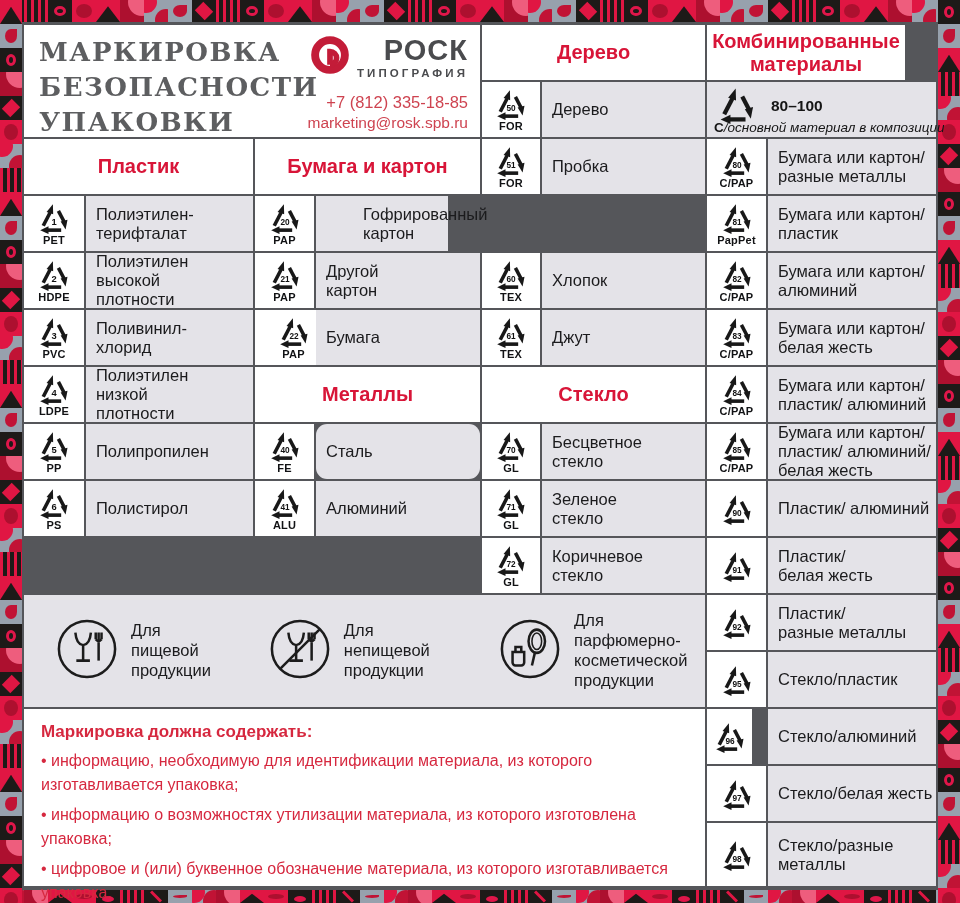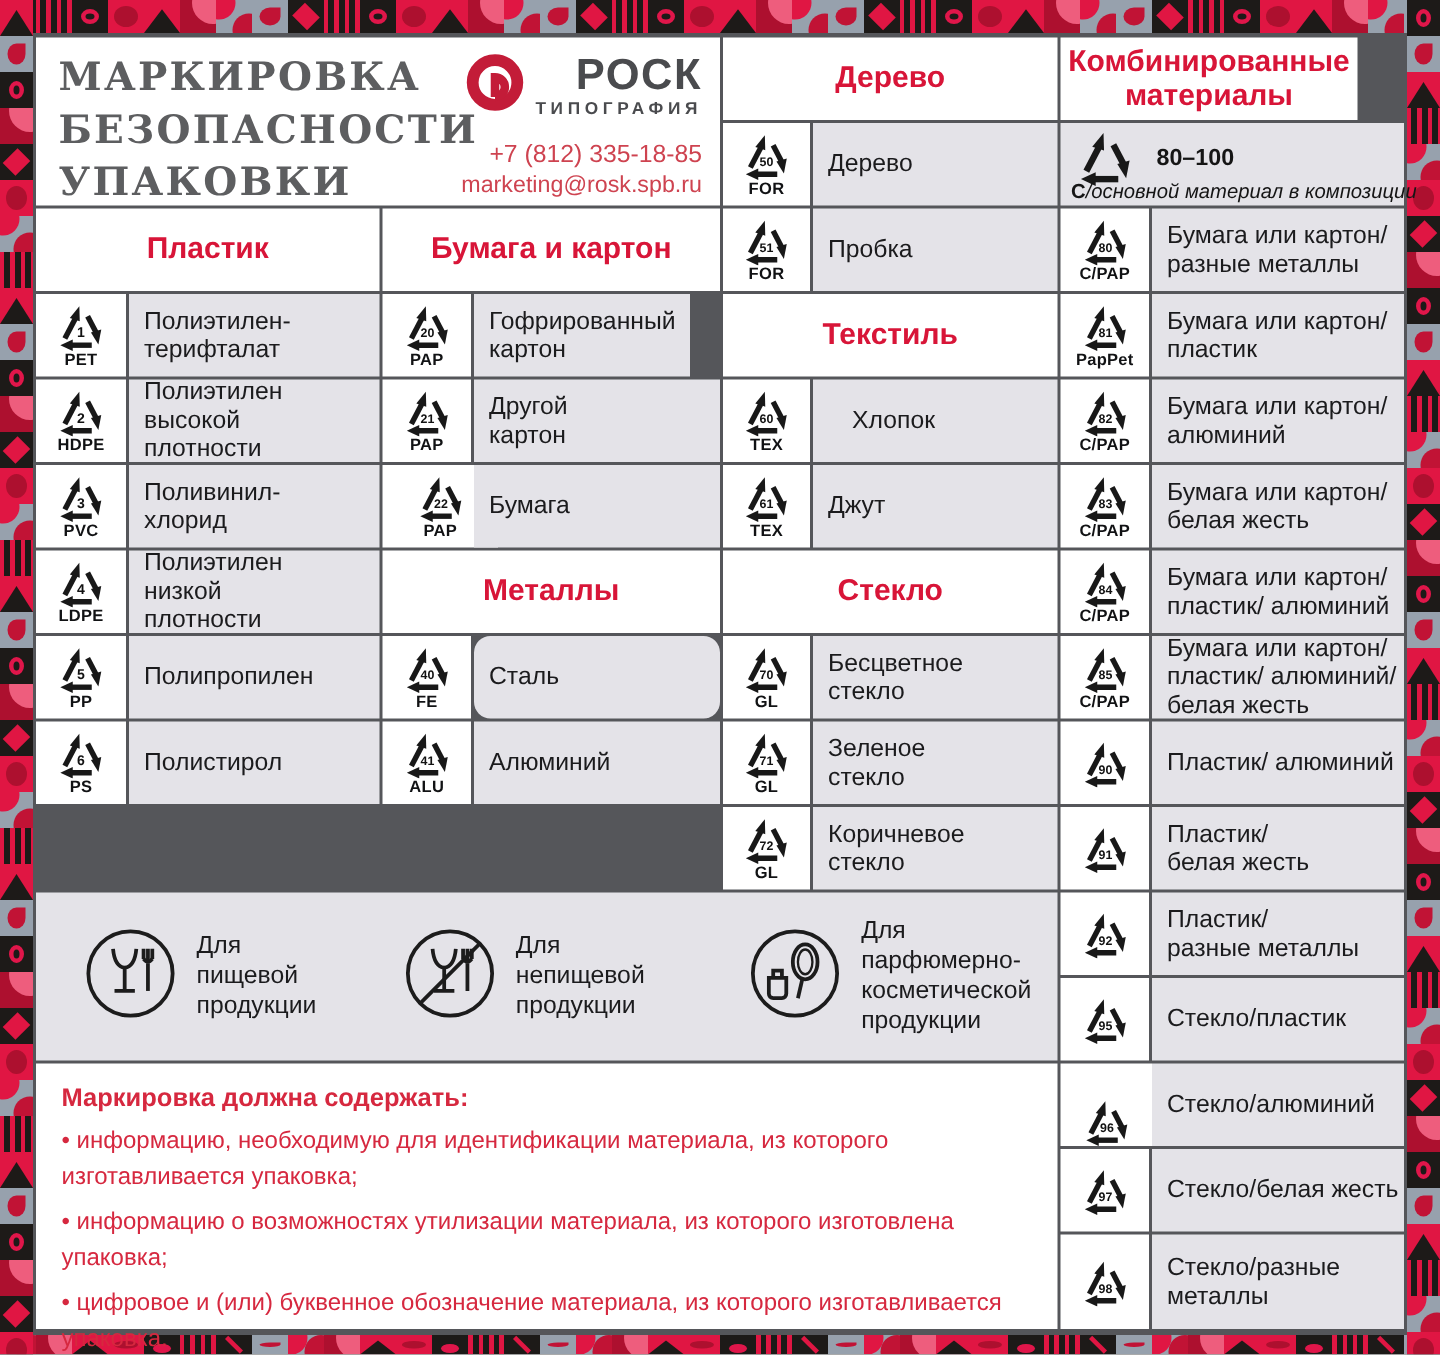--- a/index.html
+++ b/index.html
@@ -347,23 +347,20 @@
         </div>
         <div class="cell header-cell" style="left: 685px; width: 198px; top: 3px; height: 55px;">
           <span>Комбинированные материалы</span>
         </div>
         <div class="cell header-cell" style="left: 2px; width: 229px; top: 117px; height: 55px;">
           <span>Пластик</span>
         </div>
         <div class="cell header-cell" style="left: 233px; width: 225px; top: 117px; height: 55px;">
           <span>Бумага и картон</span>
         </div>
-        <div class="cell header-cell" style="left: 460px; width: 223px; top: 174px; height: 55px;">
-          <span>Текстиль</span>
-        </div>
         <div class="cell header-cell" style="left: 233px; width: 225px; top: 345px; height: 55px;">
           <span>Металлы</span>
         </div>
         <div class="cell header-cell" style="left: 460px; width: 223px; top: 345px; height: 55px;">
           <span>Стекло</span>
         </div>
         <div class="cell icon-cell" style="left: 2px; width: 60px; top: 174px; height: 55px;">
           <svg viewBox="0 0 64 58" width="36" height="32">
     <g stroke="#181818" stroke-width="6.5" fill="none">
       <path d="M45 51 H21"></path>
@@ -492,21 +489,21 @@
     </g>
     <g fill="#181818">
       <polygon points="22,44 22,58 7,51"></polygon>
       <polygon points="18.5,18 30.5,22 30,4"></polygon>
       <polygon points="44,35.5 56.5,32 53,50"></polygon>
     </g>
     <text x="32" y="41.5" text-anchor="middle" font-size="15" font-weight="bold" font-family="Liberation Sans, sans-serif" fill="#121212">20</text>
   </svg>
           <div class="code">PAP</div>
         </div>
-        <div class="cell text-cell gray" style="left: 294px; width: 144px; top: 174px; height: 55px;">
+        <div class="cell text-cell gray" style="left: 294px; width: 132px; top: 174px; height: 55px; padding-left: 37px;">
           <div class="label">Гофрированный
 картон</div>
         </div>
         <div class="cell icon-cell" style="left: 233px; width: 59px; top: 231px; height: 55px;">
           <svg viewBox="0 0 64 58" width="36" height="32">
     <g stroke="#181818" stroke-width="6.5" fill="none">
       <path d="M45 51 H21"></path>
               <path d="M12.5 43 L25 19"></path>
               <path d="M40 16 L51.5 38"></path>
     </g>
@@ -627,21 +624,21 @@
     </g>
     <g fill="#181818">
       <polygon points="22,44 22,58 7,51"></polygon>
       <polygon points="18.5,18 30.5,22 30,4"></polygon>
       <polygon points="44,35.5 56.5,32 53,50"></polygon>
     </g>
     <text x="32" y="41.5" text-anchor="middle" font-size="15" font-weight="bold" font-family="Liberation Sans, sans-serif" fill="#121212">60</text>
   </svg>
           <div class="code">TEX</div>
         </div>
-        <div class="cell text-cell gray" style="left: 520px; width: 163px; top: 231px; height: 55px; padding-left: 16px;">
+        <div class="cell text-cell gray" style="left: 520px; width: 163px; top: 231px; height: 55px;">
           <div class="label">Хлопок</div>
         </div>
         <div class="cell icon-cell" style="left: 460px; width: 58px; top: 288px; height: 55px;">
           <svg viewBox="0 0 64 58" width="36" height="32">
     <g stroke="#181818" stroke-width="6.5" fill="none">
       <path d="M45 51 H21"></path>
               <path d="M12.5 43 L25 19"></path>
               <path d="M40 16 L51.5 38"></path>
     </g>
     <g fill="#181818">
@@ -904,21 +901,21 @@
       <polygon points="22,44 22,58 7,51"></polygon>
       <polygon points="18.5,18 30.5,22 30,4"></polygon>
       <polygon points="44,35.5 56.5,32 53,50"></polygon>
     </g>
     <text x="32" y="41.5" text-anchor="middle" font-size="15" font-weight="bold" font-family="Liberation Sans, sans-serif" fill="#121212">95</text>
   </svg>
         </div>
         <div class="cell text-cell gray" style="left: 746px; width: 168px; top: 630px; height: 55px;">
           <div class="label">Стекло/пластик</div>
         </div>
-        <div class="cell icon-cell" style="left: 685px; width: 61px; top: 687px; height: 55px; justify-content: flex-end;">
+        <div class="cell icon-cell" style="left: 685px; width: 45px; top: 687px; height: 55px;">
           <svg viewBox="0 0 64 58" width="36" height="32">
     <g stroke="#181818" stroke-width="6.5" fill="none">
       <path d="M45 51 H21"></path>
               <path d="M12.5 43 L25 19"></path>
               <path d="M40 16 L51.5 38"></path>
     </g>
     <g fill="#181818">
       <polygon points="22,44 22,58 7,51"></polygon>
       <polygon points="18.5,18 30.5,22 30,4"></polygon>
       <polygon points="44,35.5 56.5,32 53,50"></polygon>

